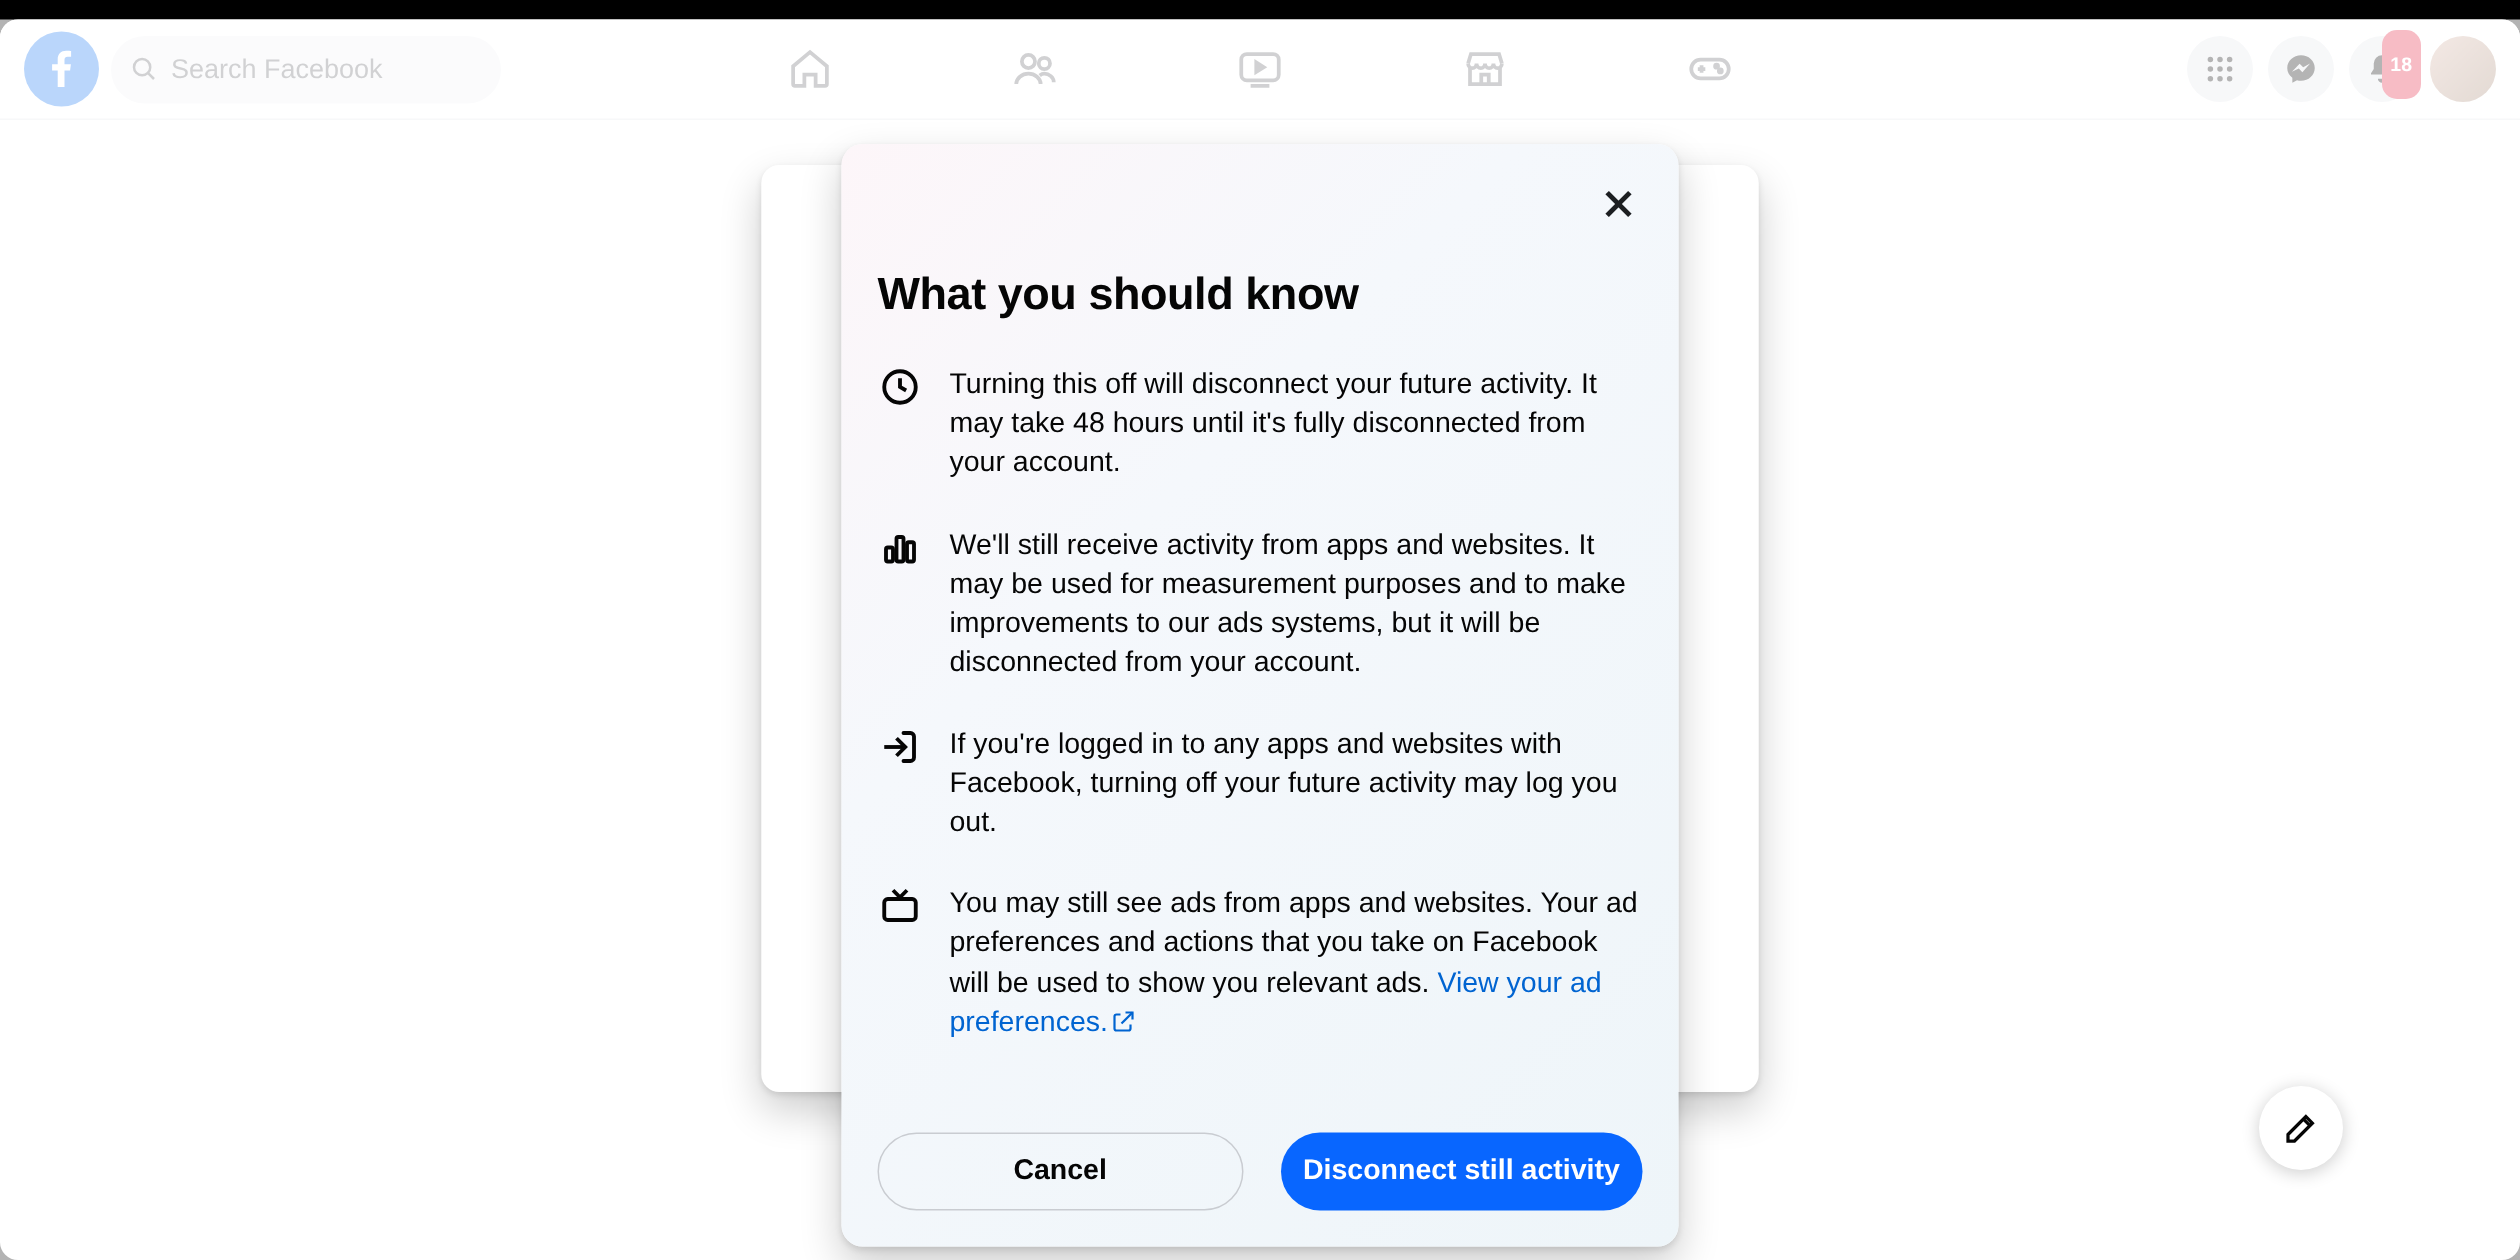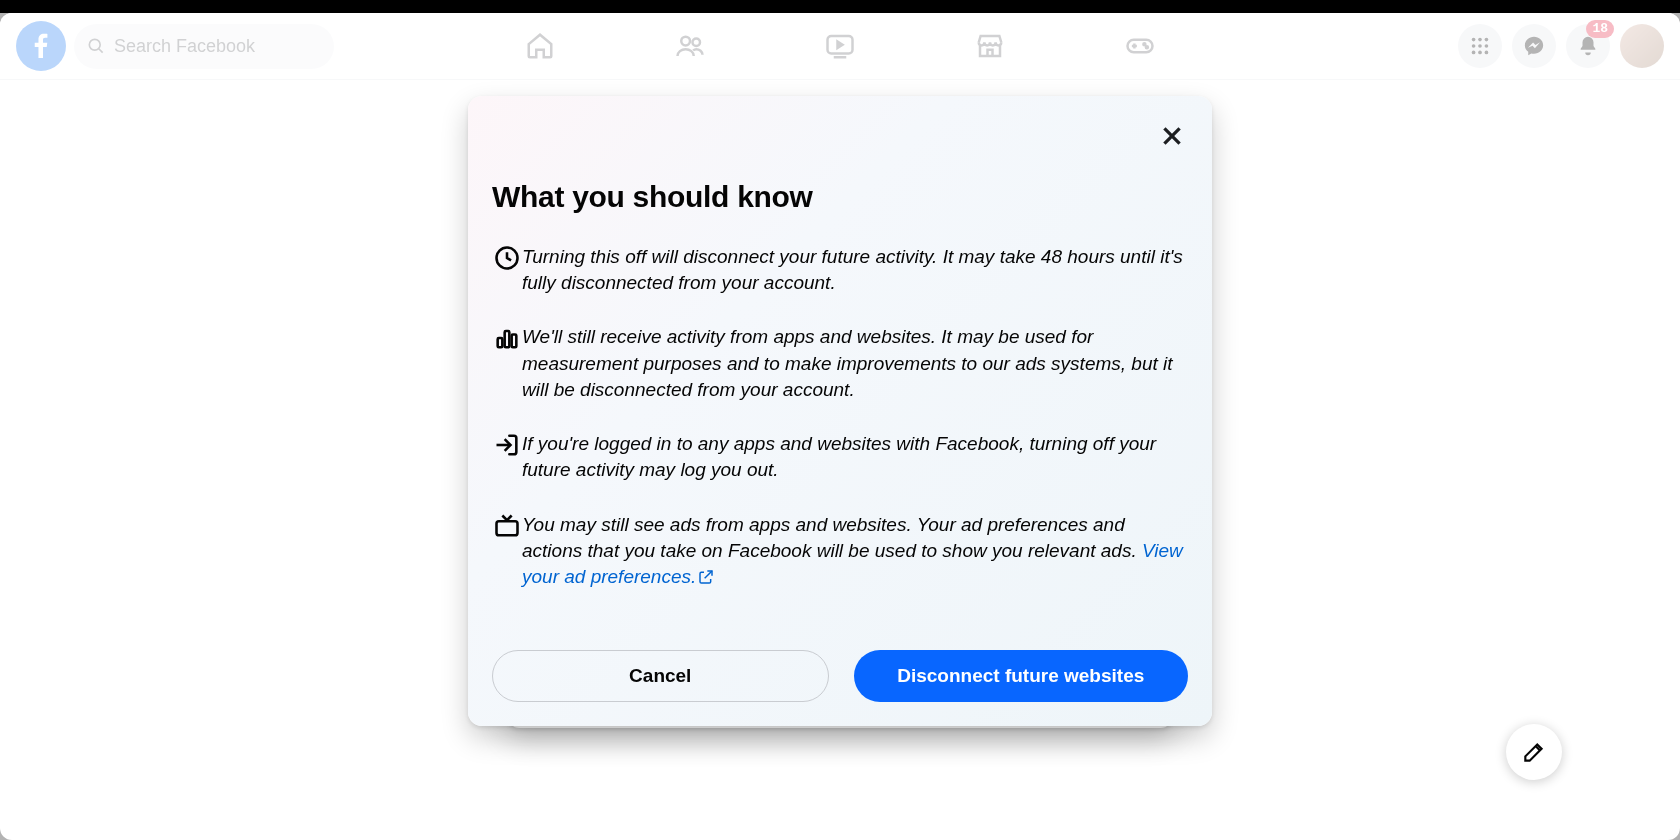--- a/index.html
+++ b/index.html
@@ -99,23 +99,22 @@
   .notif-wrap { position: relative; }
   .notif-badge {
     position: absolute;
     top: -4px;
     right: -4px;
     background: #e41e3f;
     color: #fff;
     font-size: 13px;
     font-weight: 600;
     border-radius: 10px;
-    padding: 1px 6px;
+    padding: 15px 6px;
     line-height: 1.2;
-    font-family: Liberation Mono, monospace;
   }
   .avatar {
     width: 44px;
     height: 44px;
     border-radius: 50%;
     background: linear-gradient(135deg, #d8b4a6, #a0826d);
   }
 
   
   .overlay {
@@ -136,21 +135,21 @@
     border-radius: 12px;
     background: #fff;
     box-shadow: 0 12px 28px rgba(0,0,0,0.2), 0 2px 4px rgba(0,0,0,0.1);
   }
 
   .modal {
     position: absolute;
     left: 50%;
     transform: translateX(-50%);
     top: 96px;
-    width: 744px;
+    width: 558px;
     background: #fff;
     border-radius: 14px;
     box-shadow: 0 12px 28px rgba(0,0,0,0.2), 0 2px 4px rgba(0,0,0,0.1);
     padding: 24px;
     background: linear-gradient(135deg, #fdf6f9 0%, #f5f8fc 35%, #eef5f9 100%);
   }
   .close-btn {
     position: absolute;
     top: 18px;
     right: 18px;
@@ -172,21 +171,21 @@
     letter-spacing: -0.3px;
   }
   .info-list {
     display: flex;
     flex-direction: column;
     gap: 28px;
     margin-bottom: 58px;
   }
   .info-item {
     display: flex;
-    font-style: italic;
+    gap: 18px;
   }
   .info-icon {
     flex: 0 0 30px;
     width: 30px;
     height: 30px;
     color: #050505;
     display: flex;
     align-items: flex-start;
     justify-content: center;
   }
@@ -401,21 +400,21 @@
                 <path d="M9 5H5a2 2 0 0 0-2 2v12a2 2 0 0 0 2 2h12a2 2 0 0 0 2-2v-4"></path>
                 <polyline points="14 3 21 3 21 10"></polyline>
                 <line x1="10" y1="14" x2="21" y2="3"></line>
               </svg></span></a>
       </div>
     </div>
   </div>
 
   <div class="modal-buttons">
     <button class="btn btn-cancel">Cancel</button>
-    <button class="btn btn-primary">Disconnect future websites</button>
+    <button class="btn btn-primary">Disconnect still activity</button>
   </div>
 </div>
 
 <div class="compose-fab">
   <svg viewBox="0 0 24 24" fill="none" stroke="currentColor" stroke-width="2">
       <path d="M4 20h4L19 9l-4-4L4 16v4z"></path>
       <path d="M13.5 6.5l4 4"></path>
     </svg>
 </div>
 

